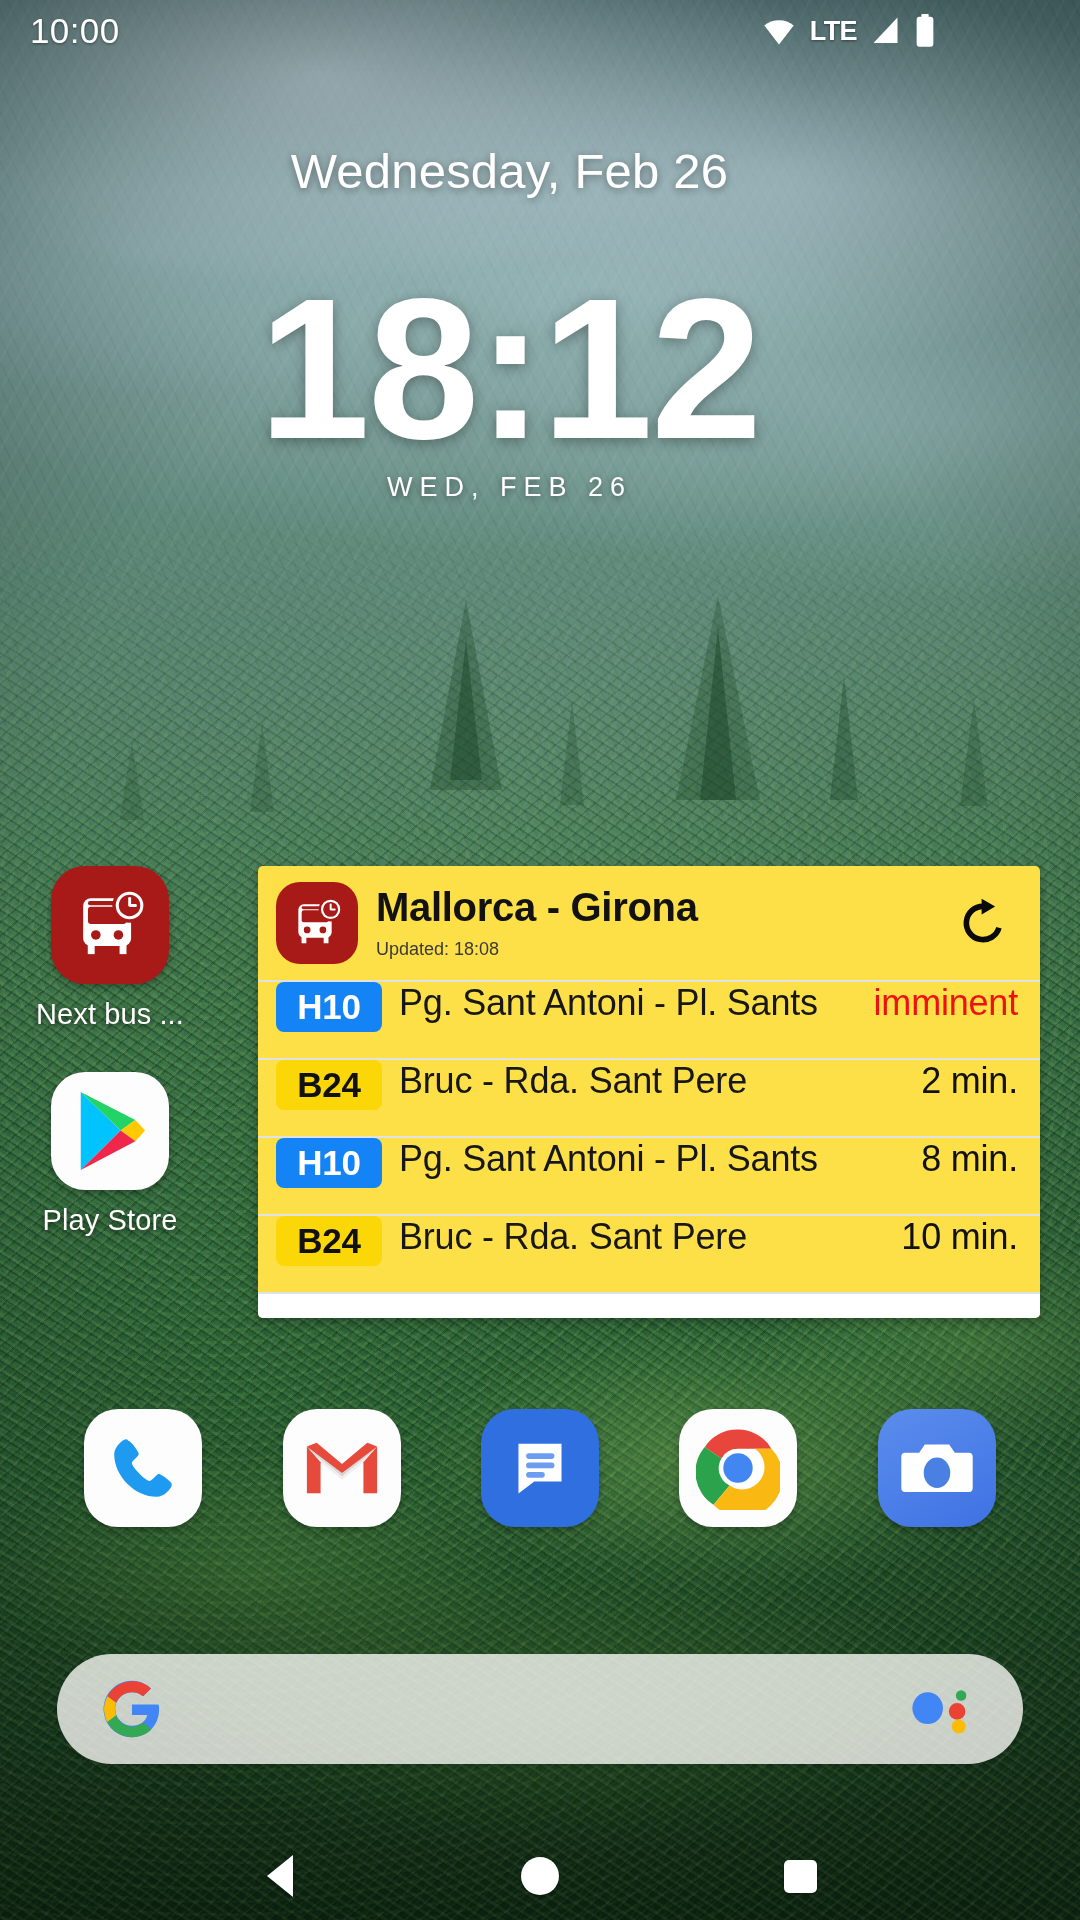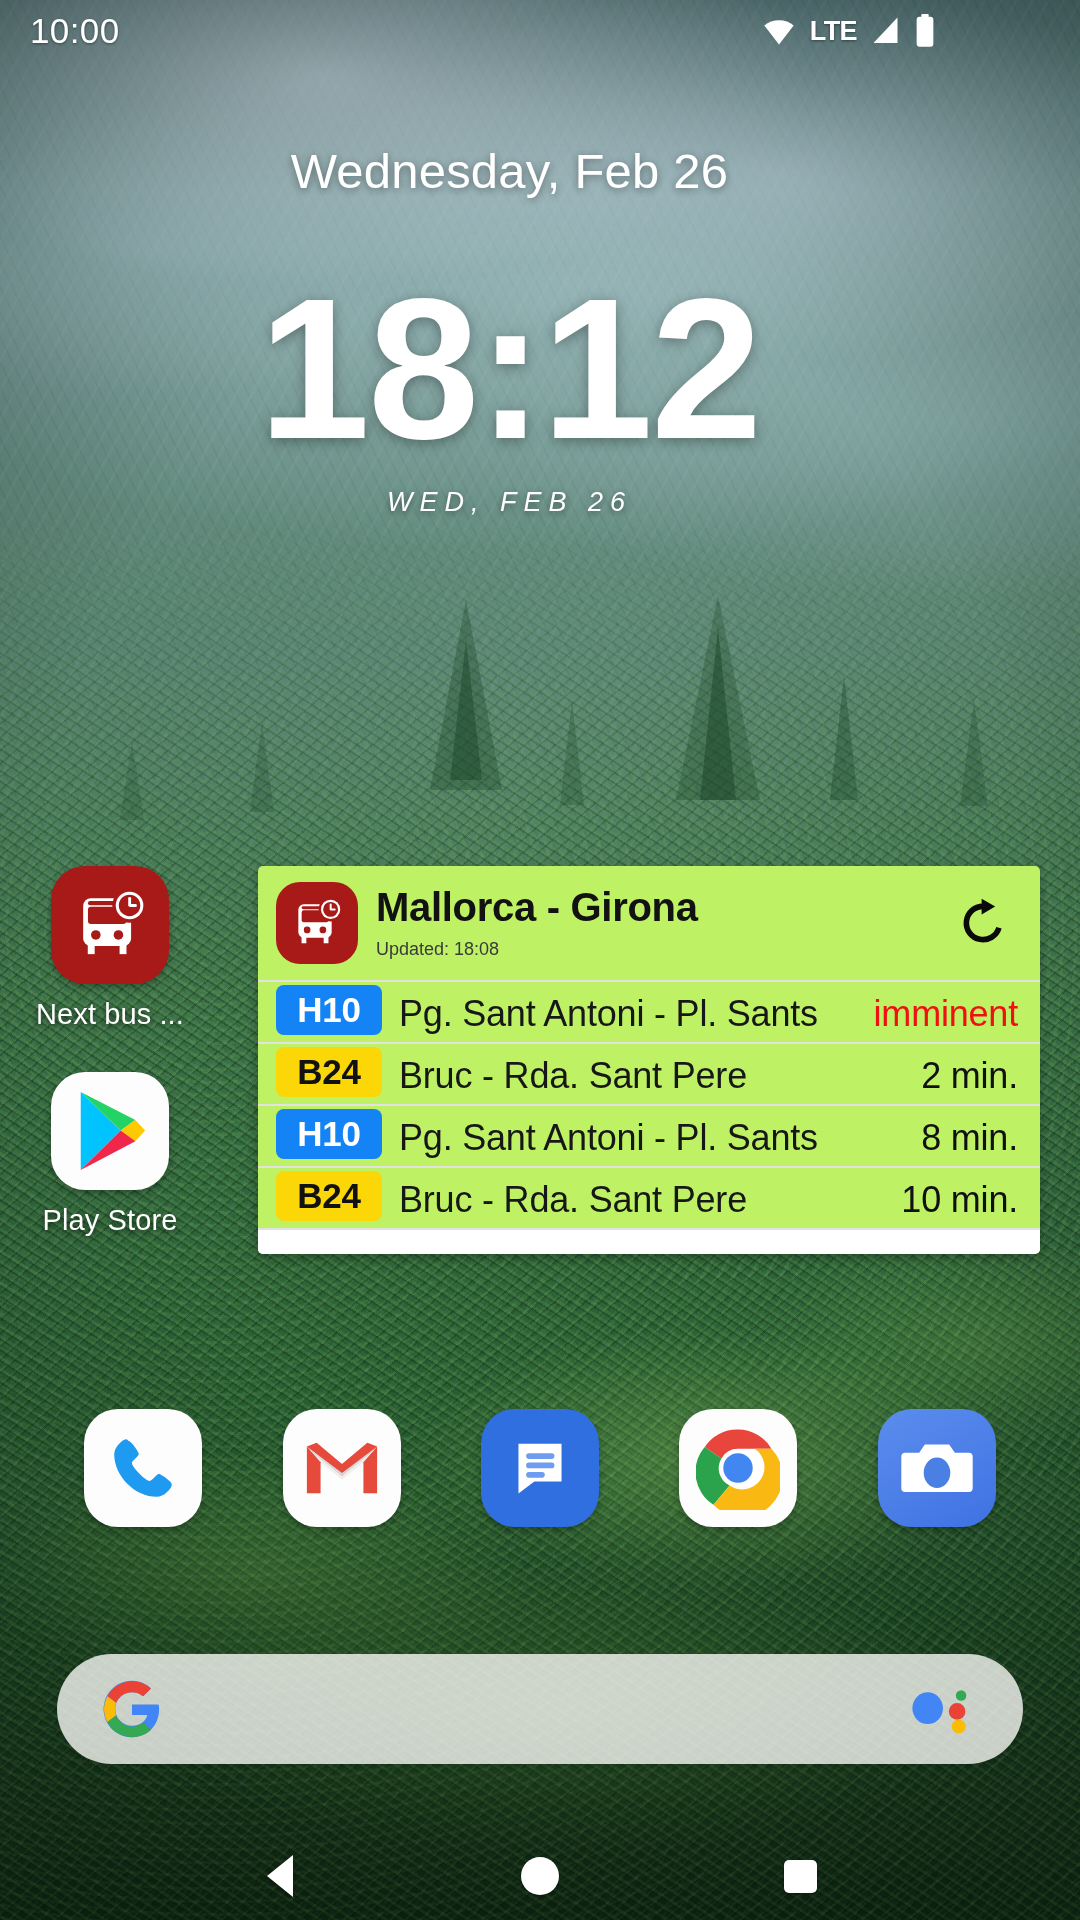--- a/index.html
+++ b/index.html
@@ -113,57 +113,56 @@
   }
   #date-header {
     margin-top:143px; font-size:49px; font-weight:400; letter-spacing:.2px;
     text-shadow:0 2px 8px rgba(0,0,0,.42);
   }
   #big-clock {
     margin-top:78px; font-size:200px; font-weight:700; line-height:.92;
     letter-spacing:-2px; text-shadow:0 3px 14px rgba(0,0,0,.34);
   }
   #clock-sub {
-    margin-top:26px; font-size:27px; font-weight:400; letter-spacing:7px;
+    margin-top:11px; font-size:27px; font-weight:400; letter-spacing:7px;
     text-shadow:0 2px 7px rgba(0,0,0,.45);
-    font-style:italic;
   }
 
   
   .appicon { position:absolute; width:200px; display:flex; flex-direction:column; align-items:center; z-index:25; }
   .icon-shape {
     width:118px; height:118px; border-radius:34px;
     display:flex; align-items:center; justify-content:center;
     box-shadow:0 3px 9px rgba(0,0,0,.30);
     position:relative; overflow:hidden;
   }
   .icon-label {
     margin-top:14px; color:#fff; font-size:29px; letter-spacing:.1px;
     text-shadow:0 2px 6px rgba(0,0,0,.60); white-space:nowrap;
   }
   .ic-nextbus { background:#a81a17; }
   .ic-white { background:#fdfdfd; }
 
   
   #widget {
     position:absolute; left:258px; top:866px; width:782px;
-    background:#bef264; border-radius:5px; z-index:30;
+    background:#fde047; border-radius:5px; z-index:30;
     box-shadow:0 3px 12px rgba(0,0,0,.30);
     overflow:hidden;
   }
   #widget-header { display:flex; align-items:center; height:114px; padding:0 22px 0 18px; }
   #widget-icon { width:82px; height:82px; border-radius:24px; background:#a81a17; flex:0 0 auto;
                  display:flex; align-items:center; justify-content:center; }
   #widget-titles { flex:1 1 auto; margin-left:18px; min-width:0; }
   #widget-title { font-size:40px; font-weight:700; color:#121212; letter-spacing:-.3px; line-height:1.06; }
   #widget-updated { font-size:18px; color:#3a3a3a; margin-top:11px; }
   #refresh-btn { width:70px; height:70px; flex:0 0 auto; display:flex; align-items:center; justify-content:center; }
 
   .bus-row {
-    display:flex; align-items:flex-end; height:62px;
+    display:flex; align-items:flex-start; height:78px;
     border-top:2px solid #e2e2e2; padding:0 22px 7px 18px;
   }
   #widget-foot { height:26px; border-top:2px solid #e2e2e2; background:#fff; }
   .line-badge {
     flex:0 0 auto; width:106px; height:50px; border-radius:8px;
     display:flex; align-items:center; justify-content:center;
     font-size:35px; font-weight:700; letter-spacing:-.3px;
   }
   .bus-dest {
     flex:1 1 auto; margin-left:17px; font-size:36px; color:#171717;

